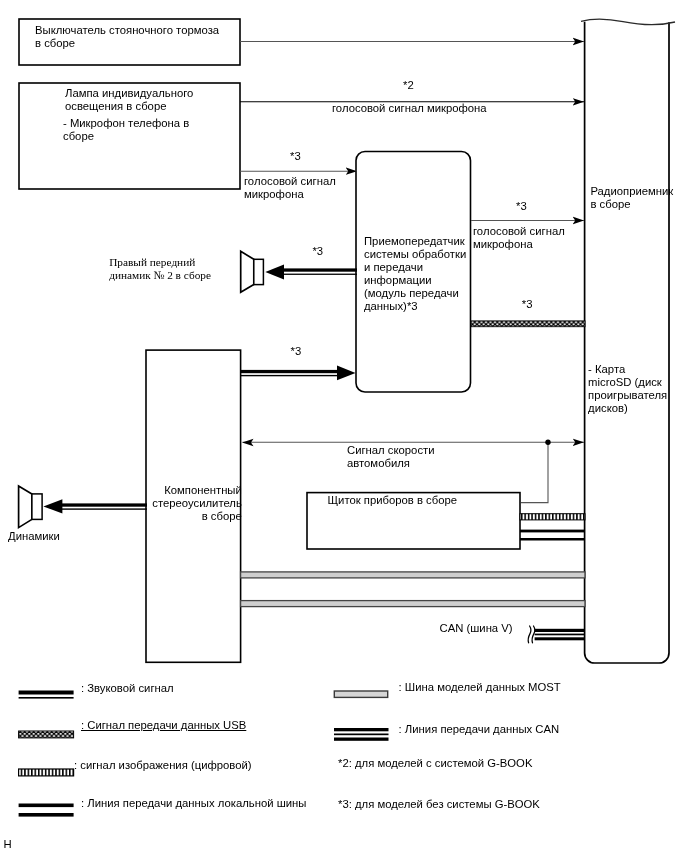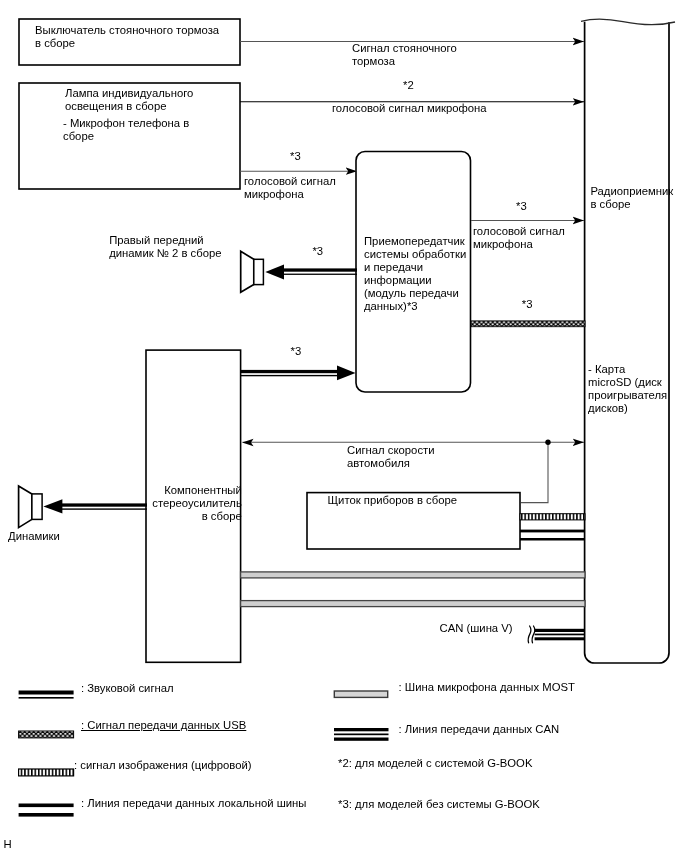--- a/index.html
+++ b/index.html
@@ -145,43 +145,41 @@
   <div class="lbl" style="left:590.4px;top:184.5px;">Радиоприемник
 в сборе</div>
   <div class="lbl" style="left:588.1px;top:362.5px;">- Карта
 microSD (диск
 проигрывателя
 дисков)</div>
   <div class="lbl" style="left:152.3px;top:484px;text-align:right;">Компонентный
 стереоусилитель
 в сборе</div>
   <div class="lbl" style="left:327.5px;top:493.5px;">Щиток приборов в сборе</div>
-  <div class="lbl" style="left:109.2px;top:234px;">Правый передний
+  <div class="lbl" style="left:109.2px;top:256px;font-family:Liberation Serif, serif;">Правый передний
 динамик № 2 в сборе</div>
   <div class="lbl" style="left:8px;top:530px;">Динамики</div>
 
-  <div class="lbl" style="left:352px;top:41.5px;">Сигнал стояночного
-тормоза</div>
   <div class="lbl" style="left:403px;top:78.5px;">*2</div>
   <div class="lbl" style="left:332px;top:101.5px;">голосовой сигнал микрофона</div>
   <div class="lbl" style="left:290px;top:149.5px;">*3</div>
   <div class="lbl" style="left:244px;top:174.5px;">голосовой сигнал
 микрофона</div>
   <div class="lbl" style="left:516px;top:199.5px;">*3</div>
   <div class="lbl" style="left:473px;top:224.5px;">голосовой сигнал
 микрофона</div>
   <div class="lbl" style="left:521.8px;top:297.5px;">*3</div>
   <div class="lbl" style="left:290.5px;top:345px;">*3</div>
   <div class="lbl" style="left:312.4px;top:245.2px;">*3</div>
   <div class="lbl" style="left:347px;top:443.5px;">Сигнал скорости
 автомобиля</div>
   <div class="lbl" style="left:439.5px;top:621.5px;">CAN (шина V)</div>
 
   <div class="lbl" style="left:81.0px;top:682.0px;">: Звуковой сигнал</div>
   <div class="lbl" style="left:81.0px;top:719.0px;text-decoration:underline;">: Сигнал передачи данных USB</div>
   <div class="lbl" style="left:74px;top:758.5px;">: сигнал изображения (цифровой)</div>
   <div class="lbl" style="left:81.0px;top:797.3px;">: Линия передачи данных локальной шины</div>
-  <div class="lbl" style="left:398.6px;top:680.7px;">: Шина микрофона данных MOST</div>
+  <div class="lbl" style="left:398.6px;top:680.7px;">: Шина моделей данных MOST</div>
   <div class="lbl" style="left:398.6px;top:722.5px;">: Линия передачи данных CAN</div>
   <div class="lbl" style="left:338px;top:756.5px;">*2: для моделей с системой G-BOOK</div>
   <div class="lbl" style="left:338px;top:797.5px;text-align:right;">*3: для моделей без системы G-BOOK</div>
   <div class="lbl" style="left:3.5px;top:837.5px;">H</div>
 </div>
 
 </body></html>

